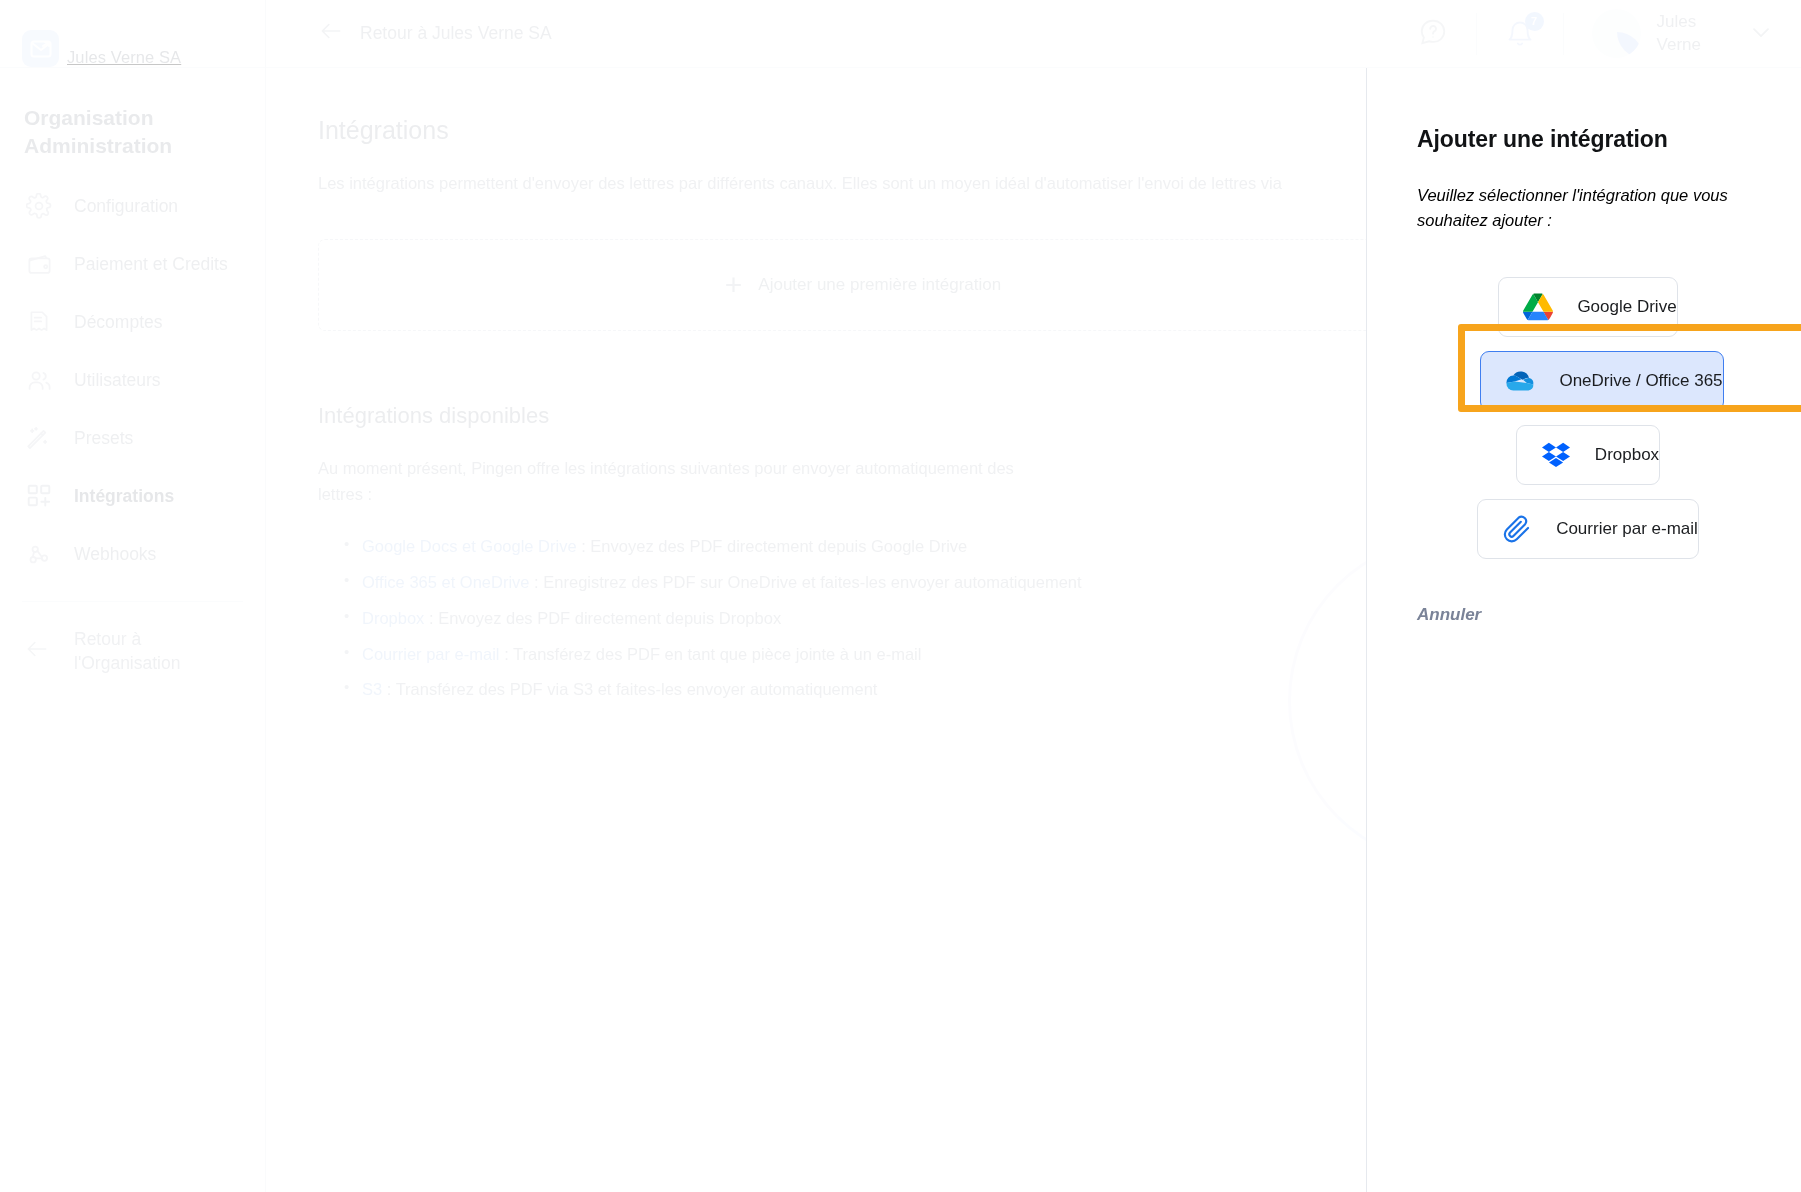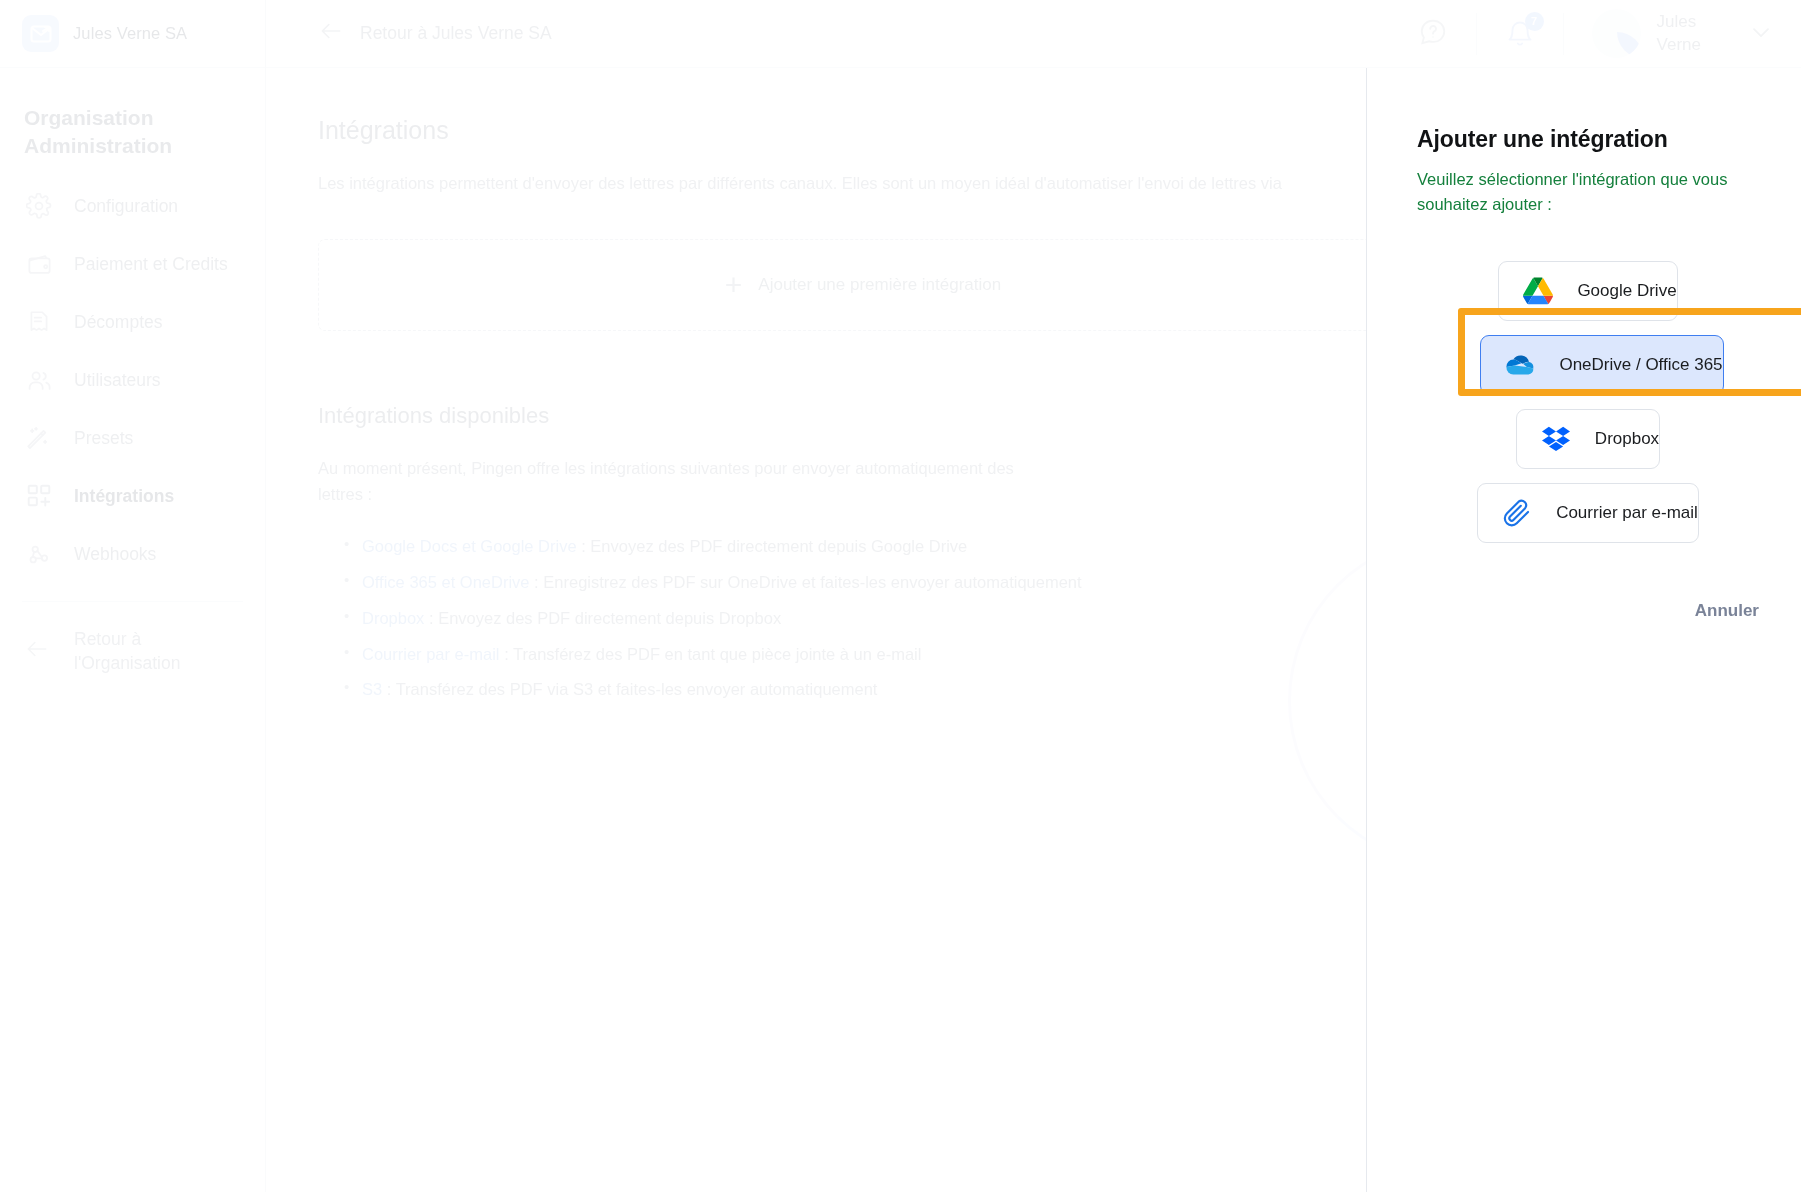--- a/index.html
+++ b/index.html
@@ -15,23 +15,24 @@
   .dimmed { opacity: 0.22; }
 
   
   .sidebar {
     position: absolute; left: 0; top: 0;
     width: 266px; height: 1192px;
     background: #fff;
     border-right: 1px solid #e9ecf1;
   }
   .sb-brand {
-    height: 68px; display: flex; align-items: center;
-    padding-left: 22px; gap: 14px;
+    height: 68px; display: flex; align-items: flex-end;
+    padding-left: 22px; gap: 8px;
     border-bottom: 1px solid #eceff3;
+    text-decoration: underline;
   }
   .sb-brand .logo {
     width: 37px; height: 37px; border-radius: 9px;
     background: #dbe6fb; display: flex; align-items: center; justify-content: center;
     flex: none;
   }
   .sb-brand .name { font-size: 16.5px; color: #8d939c; letter-spacing: .1px; }
 
   .sb-title {
     margin: 36px 0 18px 24px;
@@ -109,35 +110,35 @@
   .art-bubble { position:absolute; border-radius:50%; background:#fafafd; display:flex; align-items:center; justify-content:center;}
   .art-dots { position:absolute; height:2px; background-image: radial-gradient(circle, #dedcee 1.2px, transparent 1.3px); background-size: 9px 2px; }
 
   
   .panel {
     position: absolute; right: 0; top: 68px; width: 435px; height: 1124px;
     background: #fff; border-left: 1px solid #e6e9ee; z-index: 10;
     padding: 58px 42px 0 50px;
   }
   .panel h3 { font-size: 23px; font-weight: 700; color: #111315; letter-spacing: -.1px; }
-  .panel p.help { margin-top: 14px; font-size: 16.5px; color: #15803d; line-height: 1.5; }
+  .panel p.help { margin-top: 30px; font-size: 16.5px; color: #000000; line-height: 1.5; font-style: italic; }
   .opt-list { margin-top: 44px; display: flex; flex-direction: column; gap: 14px; align-items: center; }
   .opt {
     height: 60px; border: 1px solid #dfe3e9; border-radius: 9px; background: #fff;
     display: flex; align-items: center; gap: 22px; padding-left: 22px; cursor: pointer;
   }
   .opt .oic { width: 34px; height: 34px; flex: none; display:flex; align-items:center; justify-content:center;}
   .opt .olabel { font-size: 17px; color: #1b1d20; }
   .opt.selected { background: #dce7fd; border: 1.5px solid #3f7ef0; }
   .opt-wrap { position: relative; margin-left: 28px; }
   .hl-box {
     position: absolute; left: -22px; top: -27px; width: 364px; height: 88px;
     border: 7px solid #f7a41c; border-radius: 3px; pointer-events: none; z-index: 20;
   }
-  .cancel-row { margin-top: 58px; display: flex; justify-content: flex-end; }
+  .cancel-row { margin-top: 46px; display: flex; justify-content: flex-start; font-style: italic; }
   .cancel-btn { font-size: 17px; font-weight: 700; color: #7a8398; cursor: pointer; }
 </style>
 </head>
 <body>
 
 <div id="root">
 
   <div class="dimmed">
 
   <div class="sidebar">

